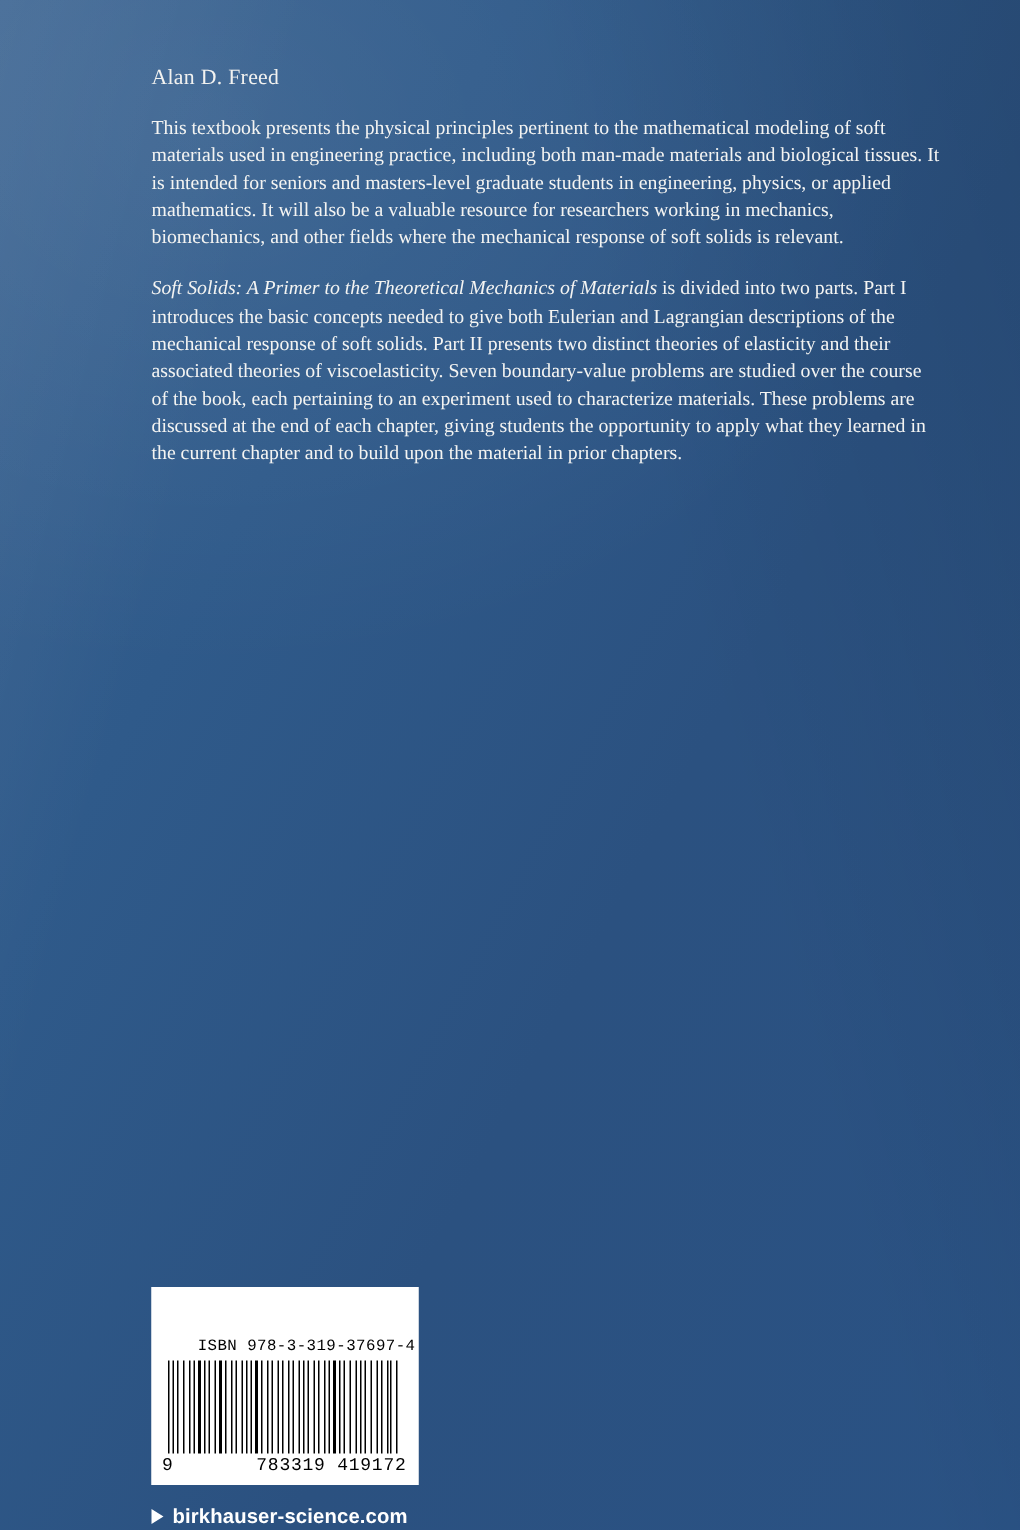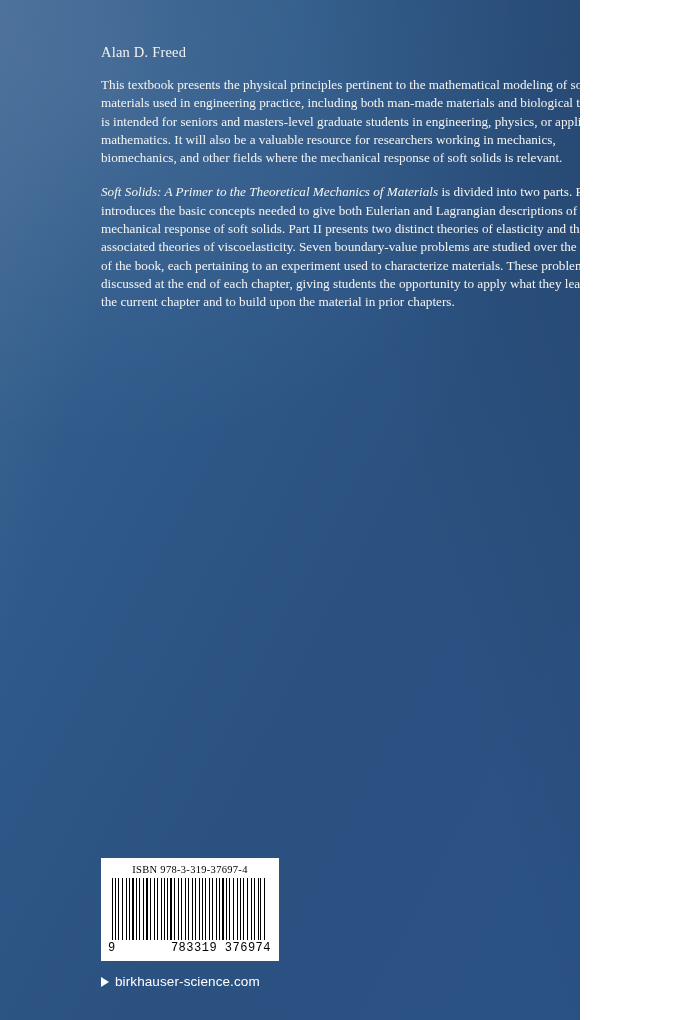--- a/index.html
+++ b/index.html
@@ -9,21 +9,21 @@
   body {
     width: 680px;
     height: 1020px;
     background: #ffffff;
     font-family: "Liberation Serif", serif;
   }
   .cover {
     position: absolute;
     left: 0;
     top: 0;
-    width: 580px;
+    width: 680px;
     height: 1020px;
     background: #2e5886;
     background: linear-gradient(118deg, #3a6391 0%, #2f5a8a 28%, #2b5180 60%, #2a5284 100%);
     overflow: hidden;
   }
   
   .sheen {
     position: absolute;
     inset: 0;
     background:
@@ -75,26 +75,27 @@
     width: 182px;
   }
   .isbn-box {
     border: 2px solid #ffffff;
     background: #ffffff;
     width: 178px;
     box-sizing: border-box;
     padding: 3px 0 2px 0;
   }
   .isbn-text {
-    font-family: Liberation Serif, serif;
+    font-family: Liberation Mono, monospace;
     font-size: 10.5px;
     color: #000000;
-    text-align: center;
+    text-align: right;
     letter-spacing: 0.3px;
     padding: 1px 0 3px 0;
+    margin-top: 28px;
   }
   .bars {
     height: 62px;
     margin: 0 9px;
     display: flex;
     align-items: stretch;
   }
   .bars span {
     display: block;
     background: #000;
@@ -119,21 +120,21 @@
     width: 0;
     height: 0;
     border-left: 8px solid #ffffff;
     border-top: 5px solid transparent;
     border-bottom: 5px solid transparent;
     margin-right: 6px;
   }
   .pub-name {
     font-family: "Liberation Sans", sans-serif;
     font-size: 13.5px;
-    font-weight: normal;
+    font-weight: bold;
     letter-spacing: 0.1px;
   }
 </style>
 </head>
 <body>
 
 <div class="cover">
   <div class="sheen"></div>
 
   <div class="content">
@@ -234,21 +235,21 @@
           <span style="width: 2.7px; background: transparent;"></span>
           <span style="width: 1.35px; background: rgb(0, 0, 0);"></span>
           <span style="width: 1.35px; background: transparent;"></span>
           <span style="width: 2.7px; background: rgb(0, 0, 0);"></span>
           <span style="width: 1.35px; background: transparent;"></span>
           <span style="width: 4.05px; background: rgb(0, 0, 0);"></span>
           <span style="width: 1.35px; background: transparent;"></span>
         </div>
       <div class="ean-digits">
         <span>9</span>
-        <span>783319 376974</span>
+        <span>783319 419172</span>
       </div>
     </div>
     <div class="publisher">
       <span class="tri"></span>
       <span class="pub-name">birkhauser-science.com</span>
     </div>
   </div>
 </div>
 
 </body></html>

